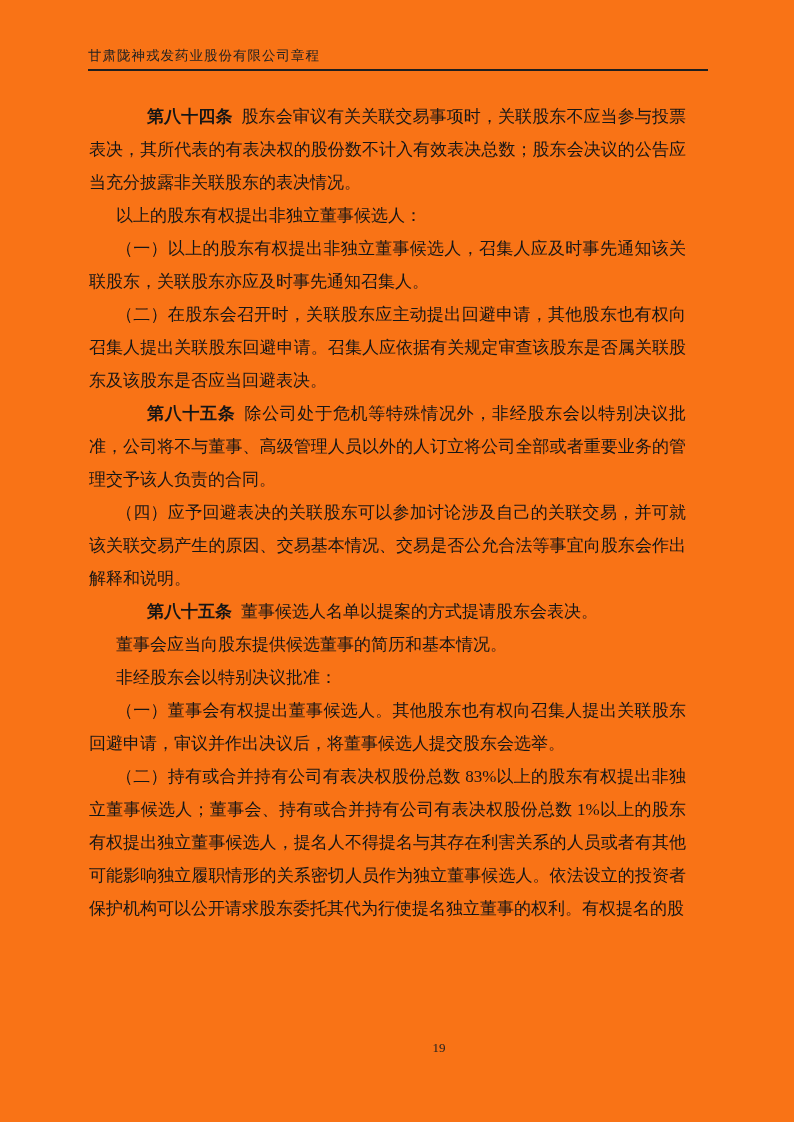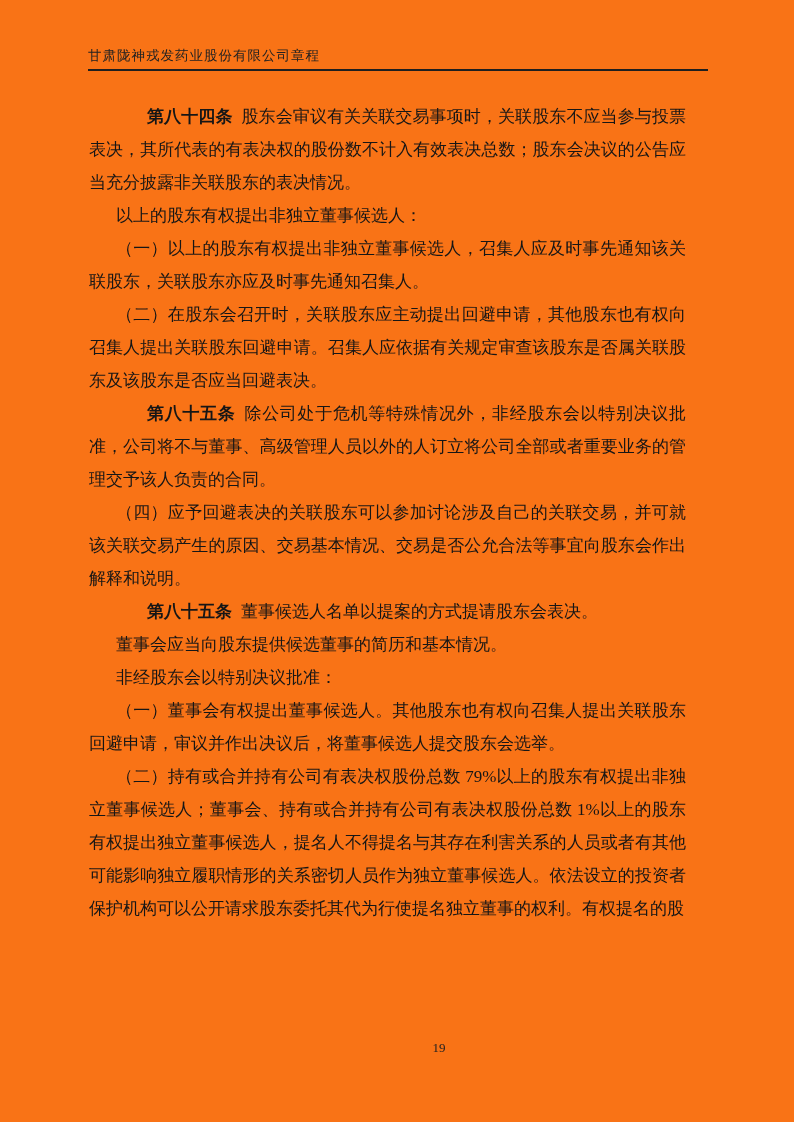--- a/index.html
+++ b/index.html
@@ -82,20 +82,20 @@
       <p class="para article"><span class="article-label">第八十四条</span>股东会审议有关关联交易事项时，关联股东不应当参与投票表决，其所代表的有表决权的股份数不计入有效表决总数；股东会决议的公告应当充分披露非关联股东的表决情况。</p>
       <p class="para">以上的股东有权提出非独立董事候选人：</p>
       <p class="para">（一）以上的股东有权提出非独立董事候选人，召集人应及时事先通知该关联股东，关联股东亦应及时事先通知召集人。</p>
       <p class="para">（二）在股东会召开时，关联股东应主动提出回避申请，其他股东也有权向召集人提出关联股东回避申请。召集人应依据有关规定审查该股东是否属关联股东及该股东是否应当回避表决。</p>
       <p class="para article"><span class="article-label">第八十五条</span>除公司处于危机等特殊情况外，非经股东会以特别决议批准，公司将不与董事、高级管理人员以外的人订立将公司全部或者重要业务的管理交予该人负责的合同。</p>
       <p class="para">（四）应予回避表决的关联股东可以参加讨论涉及自己的关联交易，并可就该关联交易产生的原因、交易基本情况、交易是否公允合法等事宜向股东会作出解释和说明。</p>
       <p class="para article"><span class="article-label">第八十五条</span>董事候选人名单以提案的方式提请股东会表决。</p>
       <p class="para">董事会应当向股东提供候选董事的简历和基本情况。</p>
       <p class="para">非经股东会以特别决议批准：</p>
       <p class="para">（一）董事会有权提出董事候选人。其他股东也有权向召集人提出关联股东回避申请，审议并作出决议后，将董事候选人提交股东会选举。</p>
-      <p class="para">（二）持有或合并持有公司有表决权股份总数 79%以上的股东有权提出非独立董事候选人；董事会、持有或合并持有公司有表决权股份总数 1%以上的股东有权提出独立董事候选人，提名人不得提名与其存在利害关系的人员或者有其他可能影响独立履职情形的关系密切人员作为独立董事候选人。依法设立的投资者保护机构可以公开请求股东委托其代为行使提名独立董事的权利。有权提名的股</p>
+      <p class="para">（二）持有或合并持有公司有表决权股份总数 83%以上的股东有权提出非独立董事候选人；董事会、持有或合并持有公司有表决权股份总数 1%以上的股东有权提出独立董事候选人，提名人不得提名与其存在利害关系的人员或者有其他可能影响独立履职情形的关系密切人员作为独立董事候选人。依法设立的投资者保护机构可以公开请求股东委托其代为行使提名独立董事的权利。有权提名的股</p>
     </div>
 
   <div class="footer">
     <span class="page-number">19</span>
   </div>
 
 </div>
 
 </body></html>

